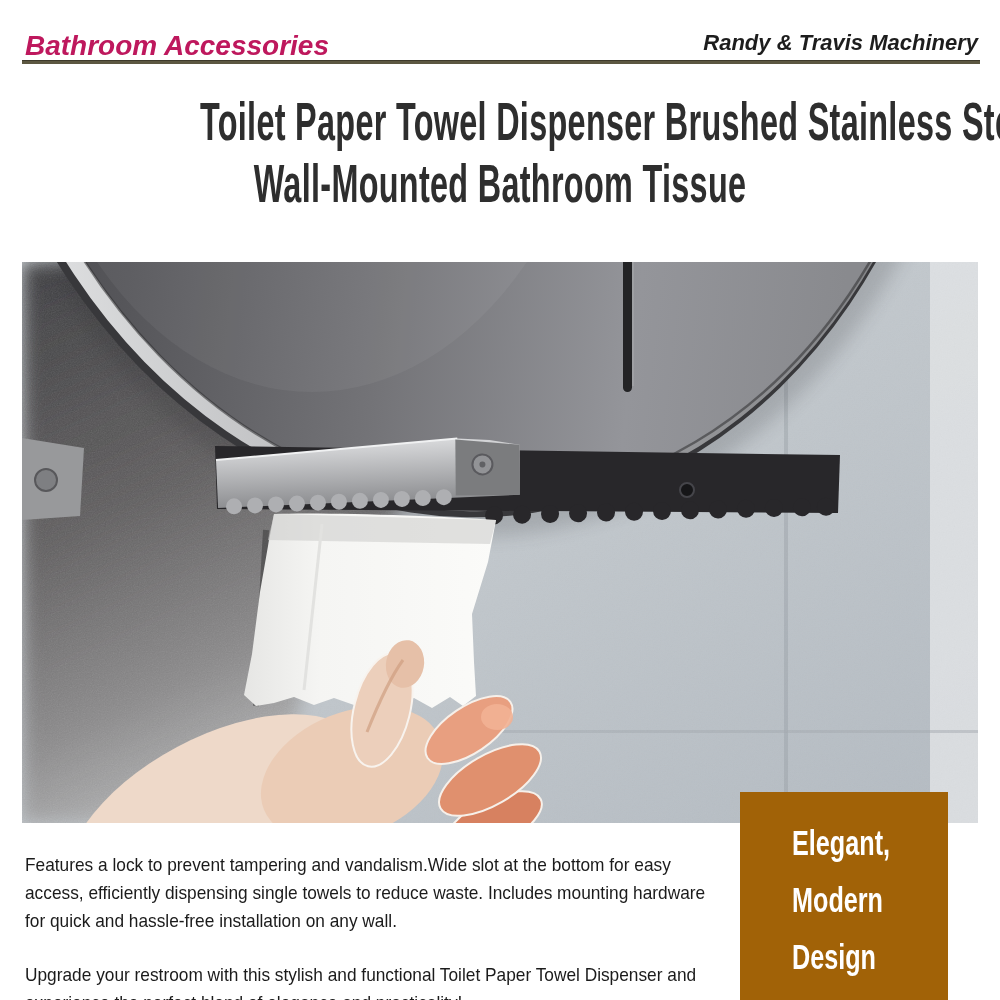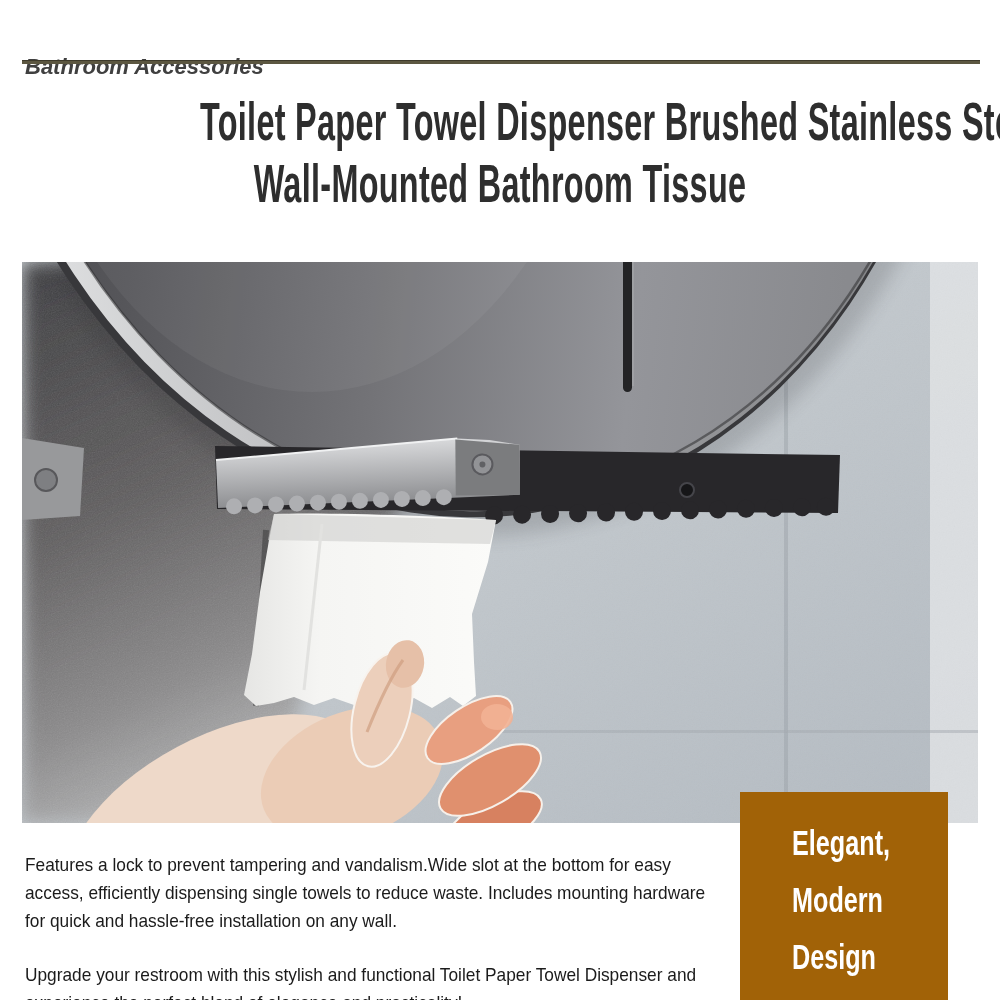--- a/index.html
+++ b/index.html
@@ -1,20 +1,20 @@
 <!DOCTYPE html>
 <html><head>
 <meta charset="utf-8">
 <style>
   html,body{margin:0;padding:0;background:#ffffff;font-family:"Liberation Sans",sans-serif;}
   .page{position:relative;width:1000px;height:1000px;background:#ffffff;overflow:hidden;}
 
   
   .hdr-left{position:absolute;left:25px;top:30px;font-style:italic;font-weight:bold;
-            font-size:22px;color:#404040;white-space:nowrap;margin-top:24px;}
+            font-size:28px;color:#be185d;white-space:nowrap;}
   .hdr-right{position:absolute;right:22px;top:30px;font-style:italic;font-weight:bold;
              font-size:22px;color:#1d1d1d;white-space:nowrap;}
   .rule{position:absolute;left:22px;top:60px;width:958px;height:3px;background:#5c5741;
         border-top:1px solid #3e3a2b;}
 
   
   .title{position:absolute;left:0;top:90px;width:1000px;text-align:center;
          font-weight:bold;font-size:54px;line-height:62px;color:#2e2e2e;
          transform:scaleX(0.60);transform-origin:500px 0;}
   .title div{white-space:nowrap;letter-spacing:0.5px;}
@@ -32,20 +32,21 @@
   .badge-text{position:absolute;left:52px;top:22px;font-weight:bold;font-size:35px;
               line-height:57px;color:#ffffff;white-space:pre-line;
               transform:scaleX(0.72);transform-origin:0 0;}
 </style>
 </head>
 <body>
 
 <div class="page">
 
   <div class="hdr-left">Bathroom Accessories</div>
+  <div class="hdr-right">Randy &amp; Travis Machinery</div>
   <div class="rule"></div>
 
   <div class="title">
     <div>Toilet Paper Towel Dispenser Brushed Stainless Steel</div>
     <div>Wall-Mounted Bathroom Tissue</div>
   </div>
 
   <svg class="photo" viewBox="0 0 956 561" xmlns="http://www.w3.org/2000/svg">
     <defs>
       <linearGradient id="gWallR" x1="0" y1="0" x2="1" y2="1">

